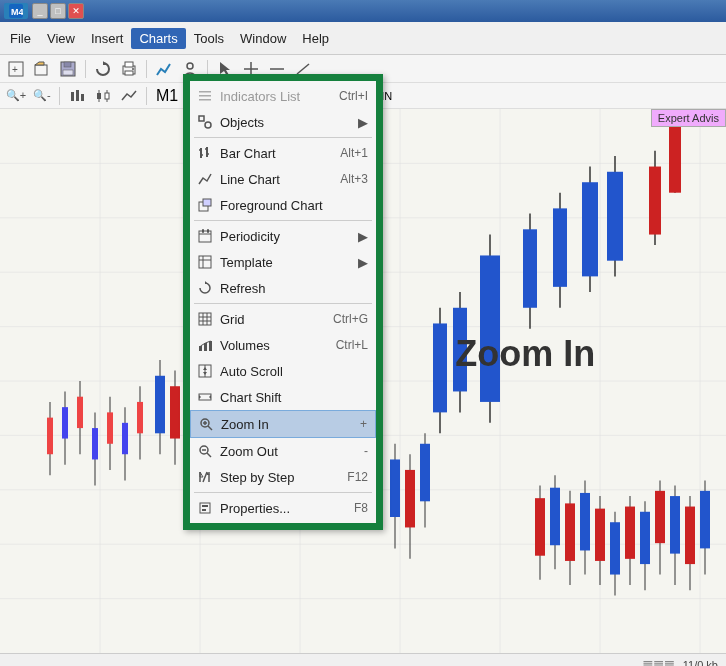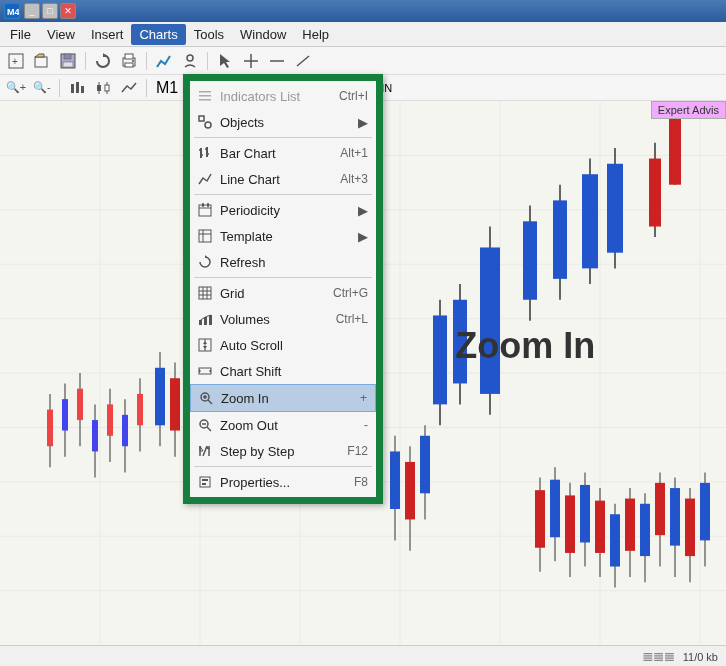--- a/index.html
+++ b/index.html
@@ -17,21 +17,21 @@
     .title-bar {
       height: 22px;
       background: linear-gradient(to bottom, #4a7ab5, #2b5a9e);
       display: flex;
       align-items: center;
       padding: 0 4px;
       color: white;
       font-size: 11px;
     }
     .title-bar-icon {
-      width: 16px; height: 16px;
+      width: 24px; height: 16px;
       background: #2980b9;
       border-radius: 2px;
       margin-right: 4px;
       display: flex; align-items: center; justify-content: center;
       color: white; font-size: 10px;
     }
     .title-bar-title { flex: 1; }
     .title-bar-buttons { display: flex; gap: 2px; }
     .tb-btn {
       width: 16px; height: 16px;
@@ -39,21 +39,21 @@
       border: 1px solid #888;
       border-radius: 2px;
       font-size: 9px;
       display: flex; align-items: center; justify-content: center;
       cursor: pointer;
     }
     .tb-btn.close { background: #e05050; color: white; }
 
     
     .menu-bar {
-      height: 25px;
+      height: 33px;
       background: #f0f0f0;
       border-bottom: 1px solid #ccc;
       display: flex;
       align-items: center;
       padding: 0 2px;
     }
     .menu-item {
       padding: 3px 8px;
       cursor: pointer;
       border-radius: 2px;
@@ -524,20 +524,29 @@
   <div class="menu-row">
     <div class="row-icon">
       <svg width="14" height="14" viewBox="0 0 14 14">
           <polyline points="1,12 5,6 9,9 13,2" fill="none" stroke="#555" stroke-width="1.5"></polyline>
         </svg>
     </div>
     <span class="row-label">Line Chart</span>
     <span class="row-shortcut">Alt+3</span>
   </div>
 
+  <div class="menu-row">
+    <div class="row-icon">
+      <svg width="14" height="14" viewBox="0 0 14 14">
+          <rect x="1" y="4" width="9" height="9" fill="none" stroke="#555" stroke-width="1"></rect>
+          <rect x="5" y="1" width="8" height="7" fill="#d0d0ff" stroke="#555" stroke-width="1"></rect>
+        </svg>
+    </div>
+    <span class="row-label">Foreground Chart</span>
+  </div>
 
   <div class="menu-separator"></div>
 
   <div class="menu-row">
     <div class="row-icon">
       <svg width="14" height="14" viewBox="0 0 14 14">
           <rect x="1" y="2" width="12" height="11" fill="none" stroke="#555" stroke-width="1"></rect>
           <line x1="1" y1="5" x2="13" y2="5" stroke="#555" stroke-width="1"></line>
           <rect x="4" y="0" width="2" height="4" fill="#555" rx="1"></rect>
           <rect x="9" y="0" width="2" height="4" fill="#555" rx="1"></rect>

